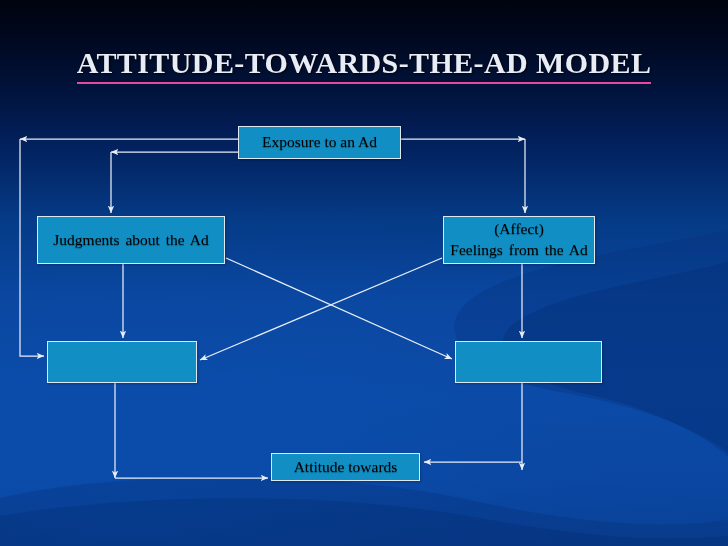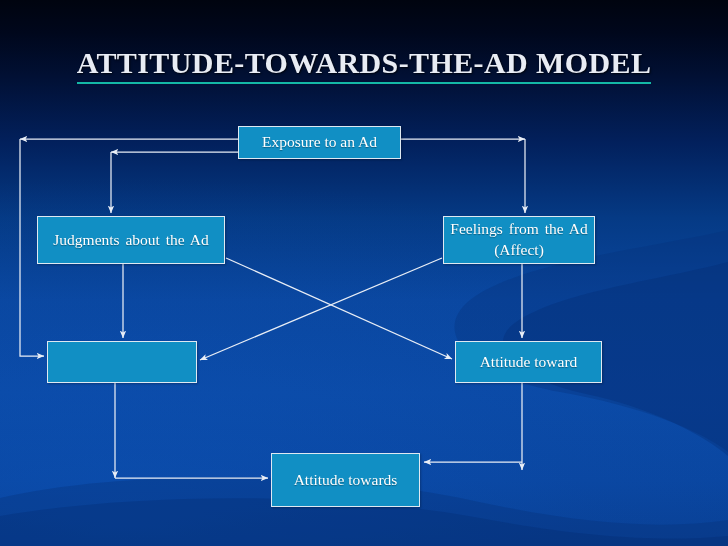--- a/index.html
+++ b/index.html
@@ -47,56 +47,56 @@
     width: 728px;
     text-align: center;
     font-size: 30px;
     font-weight: bold;
     letter-spacing: 0.4px;
     color: #e8ecf4;
     text-shadow: 1px 1px 2px rgba(0,0,0,0.75);
     white-space: nowrap;
   }
   .title span.u {
-    border-bottom: 2px solid #14b8a6;
+    border-bottom: 2px solid #ec4899;
     padding-bottom: 3px;
   }
   
   #wires {
     position: absolute;
     left: 0;
     top: 0;
     width: 728px;
     height: 546px;
   }
   
   .node {
     position: absolute;
     box-sizing: border-box;
     background: #118fc4;
     border: 1px solid #dfe9f2;
-    color: #ffffff;
+    color: #000000;
     font-size: 15.5px;
     line-height: 1.35;
     text-align: center;
     display: flex;
     align-items: center;
     justify-content: center;
     text-shadow: 0 1px 1px rgba(0,0,0,0.35);
     box-shadow: 1px 1px 2px rgba(0,0,0,0.25);
   }
   .node .txt { width: 100%; padding: 0 4px; }
   .node.spread .txt { word-spacing: 2px; }
 
   #node-exposure  { left: 238px; top: 126px; width: 163px; height: 33px; }
   #node-judgments { left: 37px;  top: 216px; width: 188px; height: 48px; }
   #node-feelings  { left: 443px; top: 216px; width: 152px; height: 48px; }
   #node-beliefs   { left: 47px;  top: 341px; width: 150px; height: 42px; }
   #node-attitude-ad { left: 455px; top: 341px; width: 147px; height: 42px; }
-  #node-attitude-brand { left: 271px; top: 453px; width: 149px; height: 54px; }
+  #node-attitude-brand { left: 271px; top: 453px; width: 149px; height: 28px; }
 </style>
 </head>
 <body>
 
 <div id="slide">
 
   <div class="bg-base"></div>
   <div class="bg-vign"></div>
 
   <svg class="bg-swoosh" viewBox="0 0 728 546">
@@ -148,33 +148,32 @@
   </div>
 
   <div class="node spread" id="node-judgments">
     <div class="txt">
       <div>Judgments about the Ad</div>
     </div>
   </div>
 
   <div class="node spread" id="node-feelings">
     <div class="txt">
+      <div>(Affect)</div>
       <div>Feelings from the Ad</div>
-      <div>(Affect)</div>
     </div>
   </div>
 
   <div class="node" id="node-beliefs">
     <div class="txt">
     </div>
   </div>
 
   <div class="node" id="node-attitude-ad">
     <div class="txt">
-      <div>Attitude toward</div>
     </div>
   </div>
 
   <div class="node" id="node-attitude-brand">
     <div class="txt">
       <div>Attitude towards</div>
     </div>
   </div>
 
 </div>

